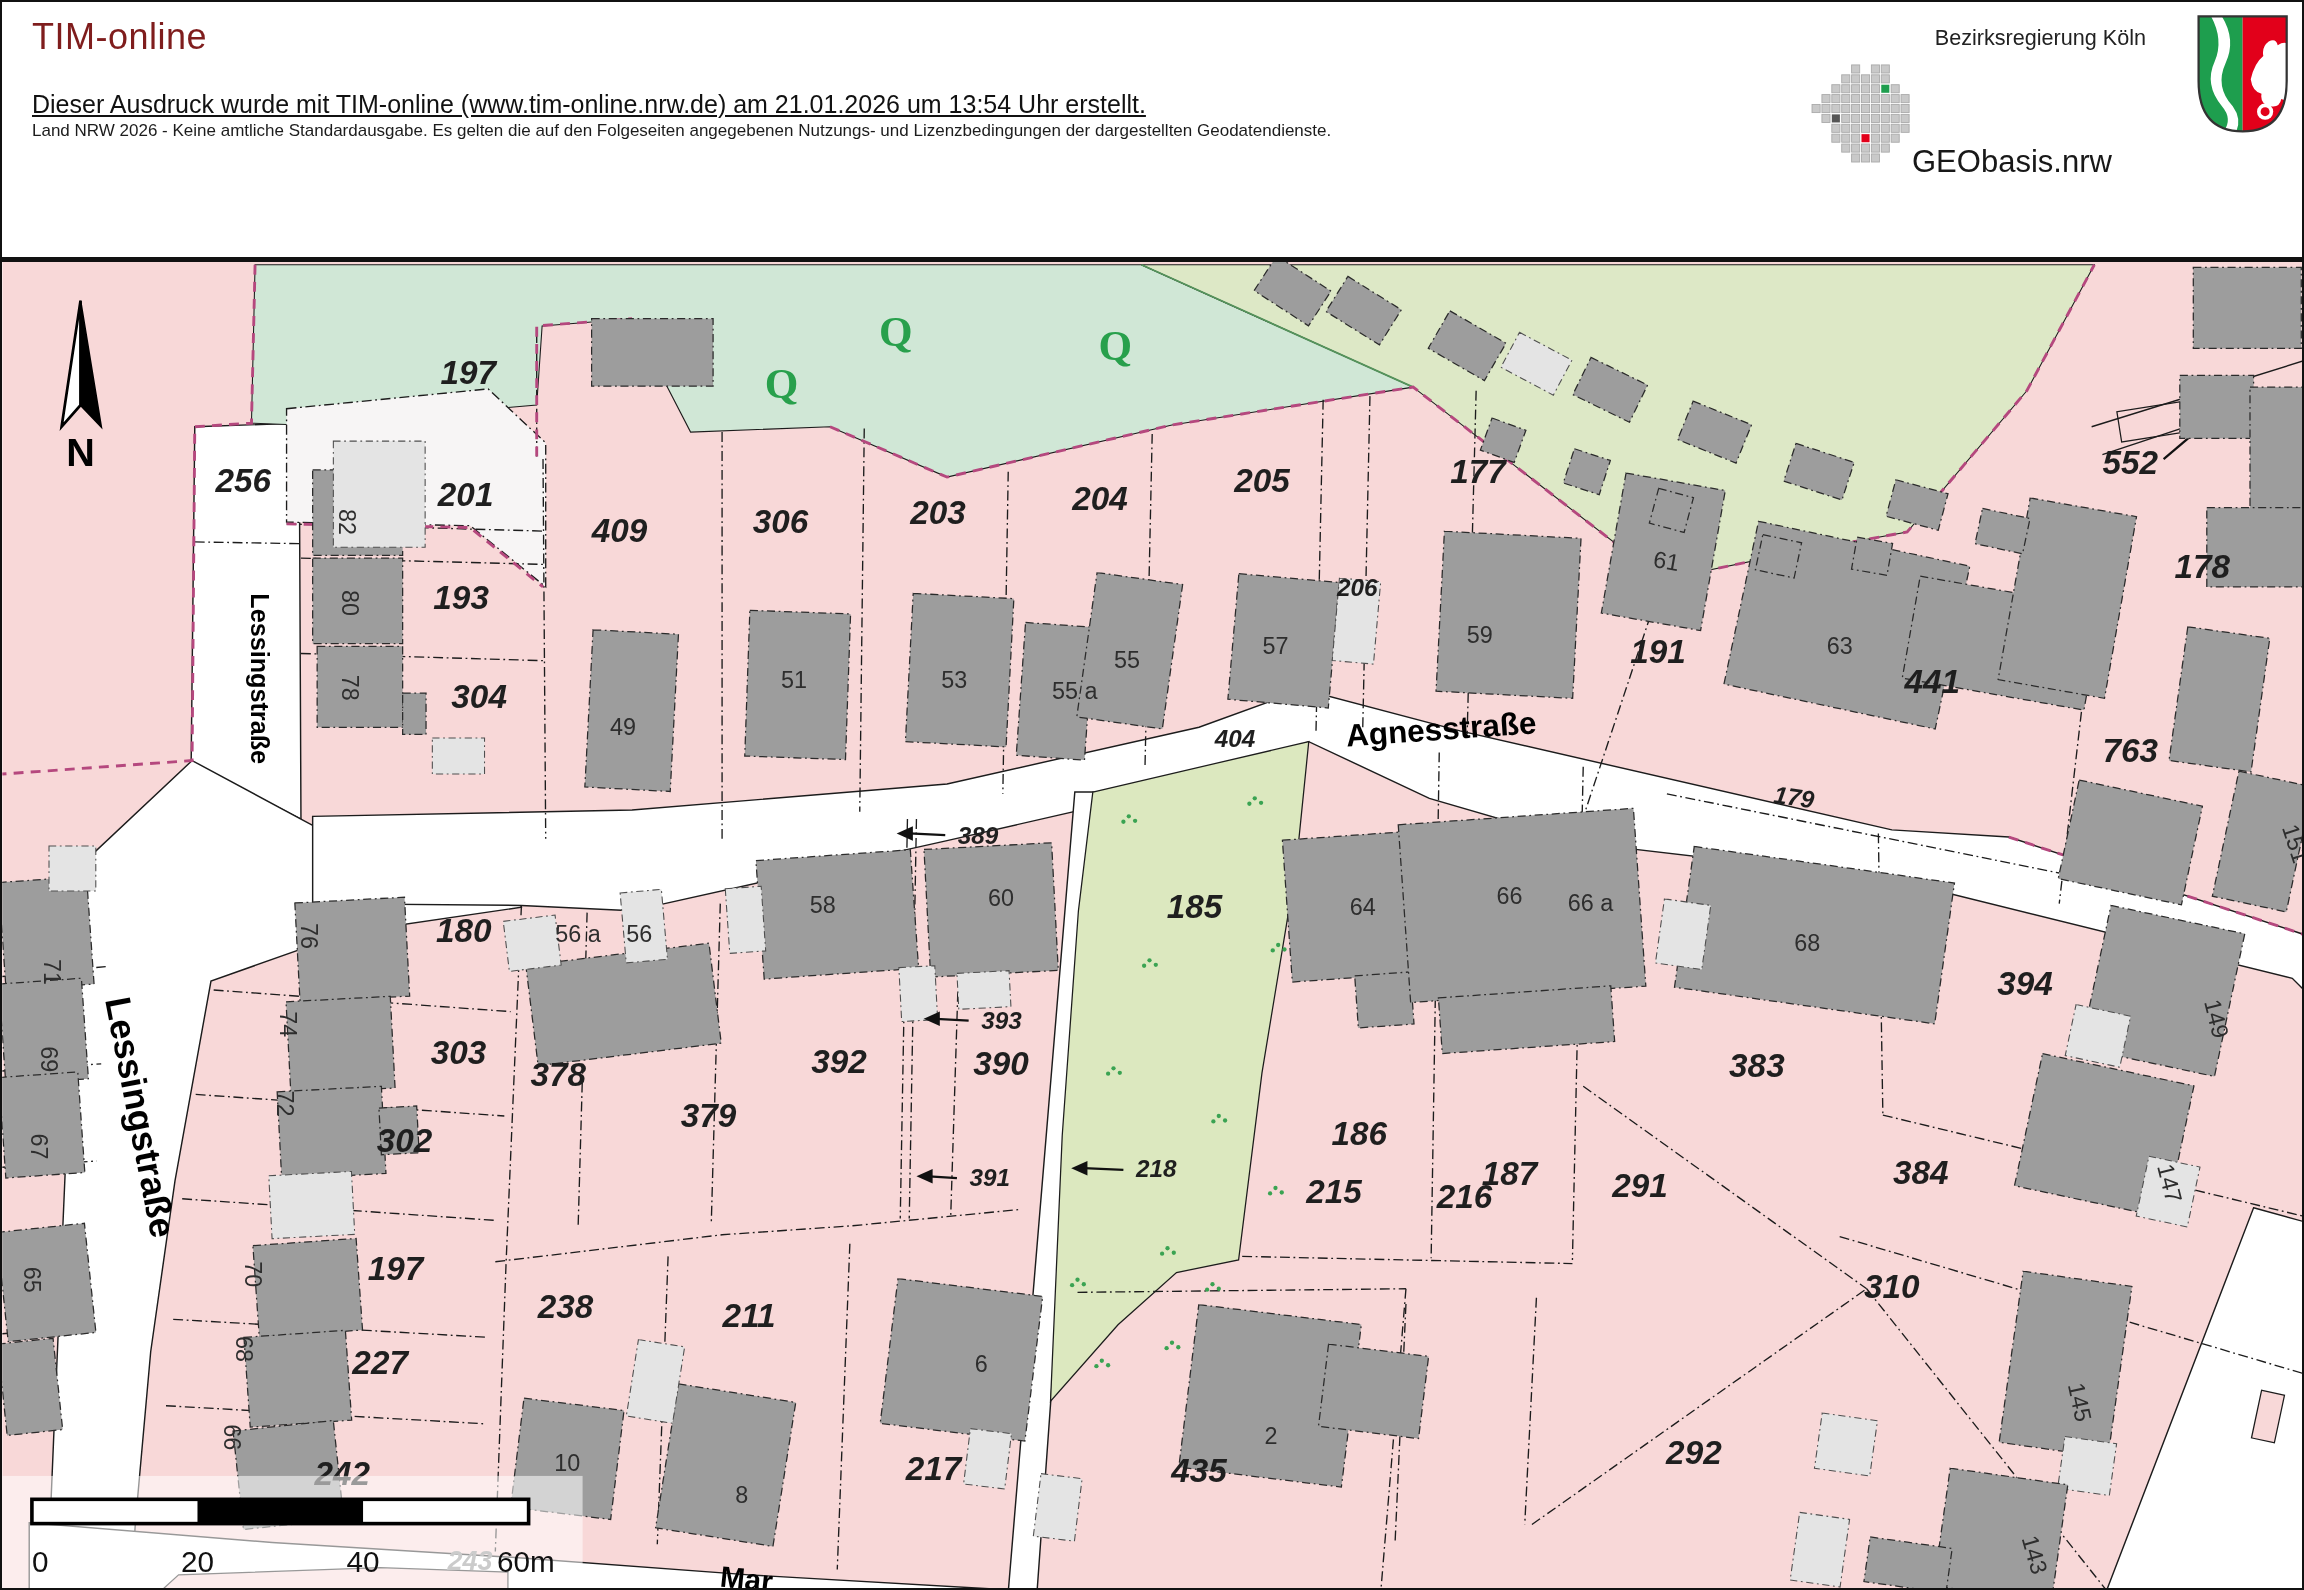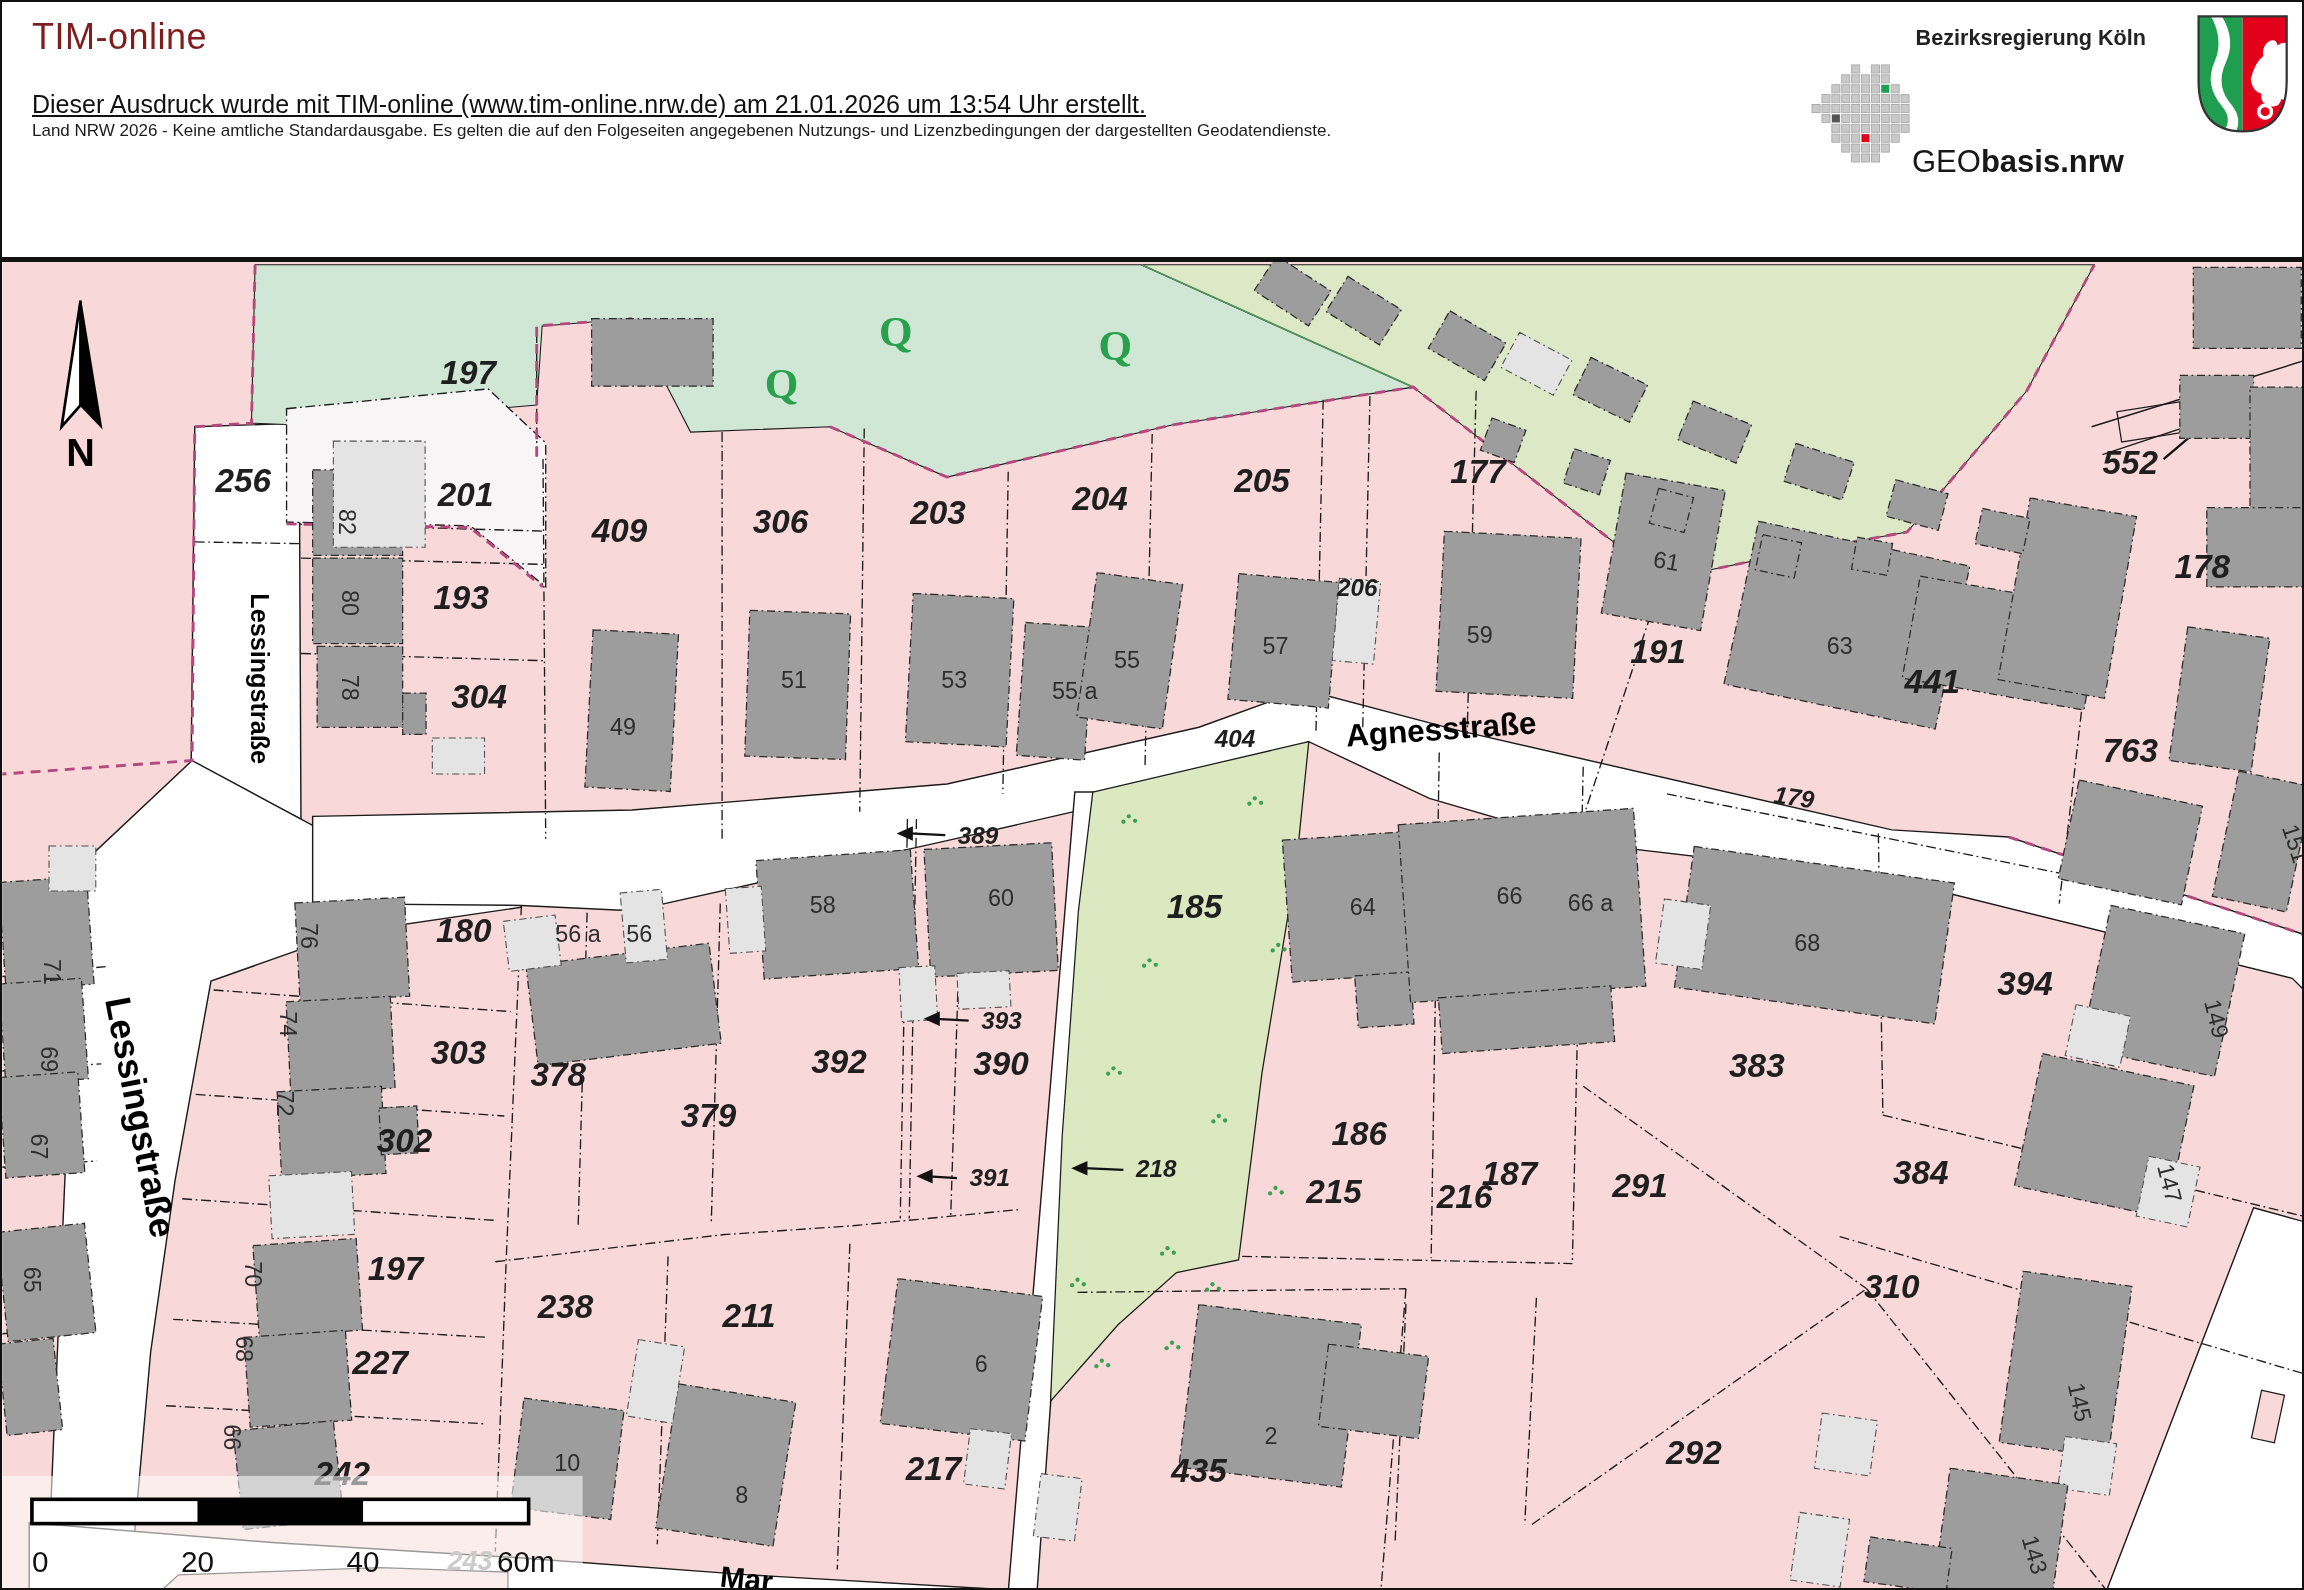--- a/index.html
+++ b/index.html
@@ -2,23 +2,23 @@
 <html style="font-size:14.4px"><head>
 <meta charset="utf-8">
 <style>
   html,body{margin:0;padding:0;background:#888;}
   #page{position:relative;width:2304px;height:1590px;background:#fff;overflow:hidden;
         font-family:"Liberation Sans",sans-serif;box-sizing:border-box;border:2.7px solid #111;}
   #hdr{position:absolute;left:0;top:0;width:2304px;height:258px;background:#fff;z-index:5;}
   #hdr .title{position:absolute;left:30px;top:14.4px;font-size:36px;color:#7f1d1d;letter-spacing:0.5px;}
   #hdr .l1{position:absolute;left:30px;top:88px;font-size:25px;color:#111;text-decoration:underline;}
   #hdr .l2{position:absolute;left:30px;top:119px;font-size:17px;color:#1c1c1c;}
-  #hdr .agency{position:absolute;right:160px;top:23.4px;font-size:21.6px;font-weight:700;color:#222;}
+  #hdr .agency{position:absolute;right:160px;top:23.4px;font-size:21.6px;font-weight:400;color:#222;}
   #geotext{position:absolute;left:1910px;top:142px;font-size:31px;color:#181818;}
-  #geotext b{font-weight:700;}
+  #geotext b{font-weight:400;}
   #mapline{position:absolute;left:0;top:255px;width:2304px;height:4.5px;background:#111;z-index:6;}
   svg{position:absolute;left:0;top:0;z-index:1;}
   svg text{font-family:"Liberation Sans",sans-serif;}
   .lbl-parcel{font-size:37px;font-style:italic;font-weight:600;fill:#1f1f1f;}
   .lbl-small{font-size:27px;font-style:italic;font-weight:600;fill:#1f1f1f;}
   .lbl-gray{font-size:30px;font-style:italic;font-weight:600;fill:#8d8d8d;}
   .lbl-bldg{font-size:26px;font-weight:500;fill:#2e2e2e;}
   .lbl-street{font-weight:700;fill:#000;}
   .lbl-scale{font-size:33px;fill:#111;}
   .q-sym{font-family:"Liberation Serif",serif;font-size:48px;fill:#28a04c;font-weight:600;}

